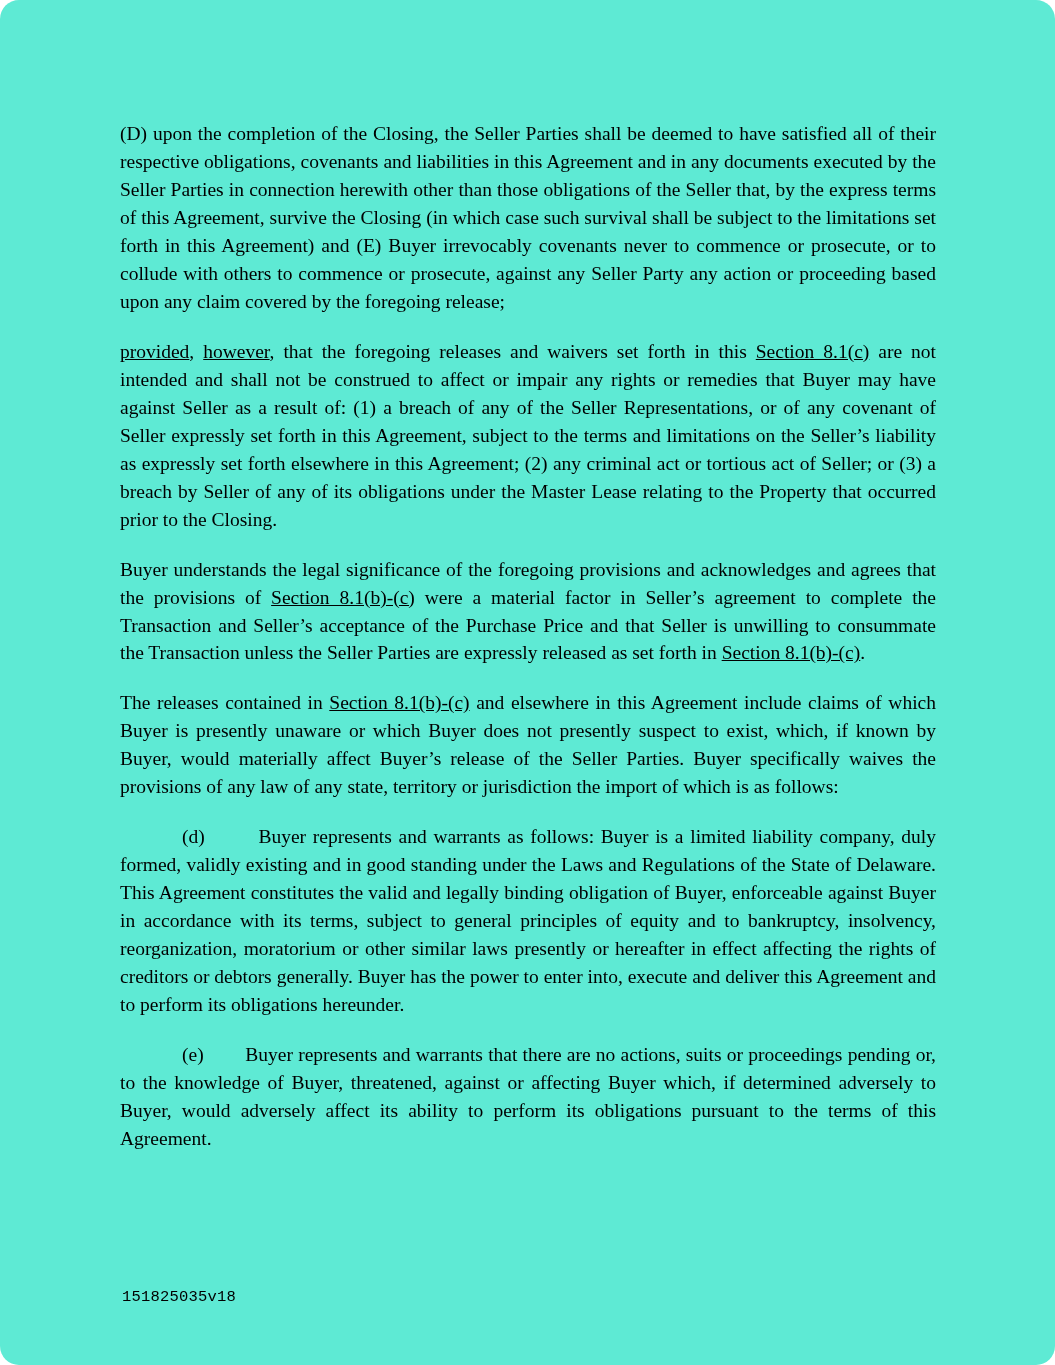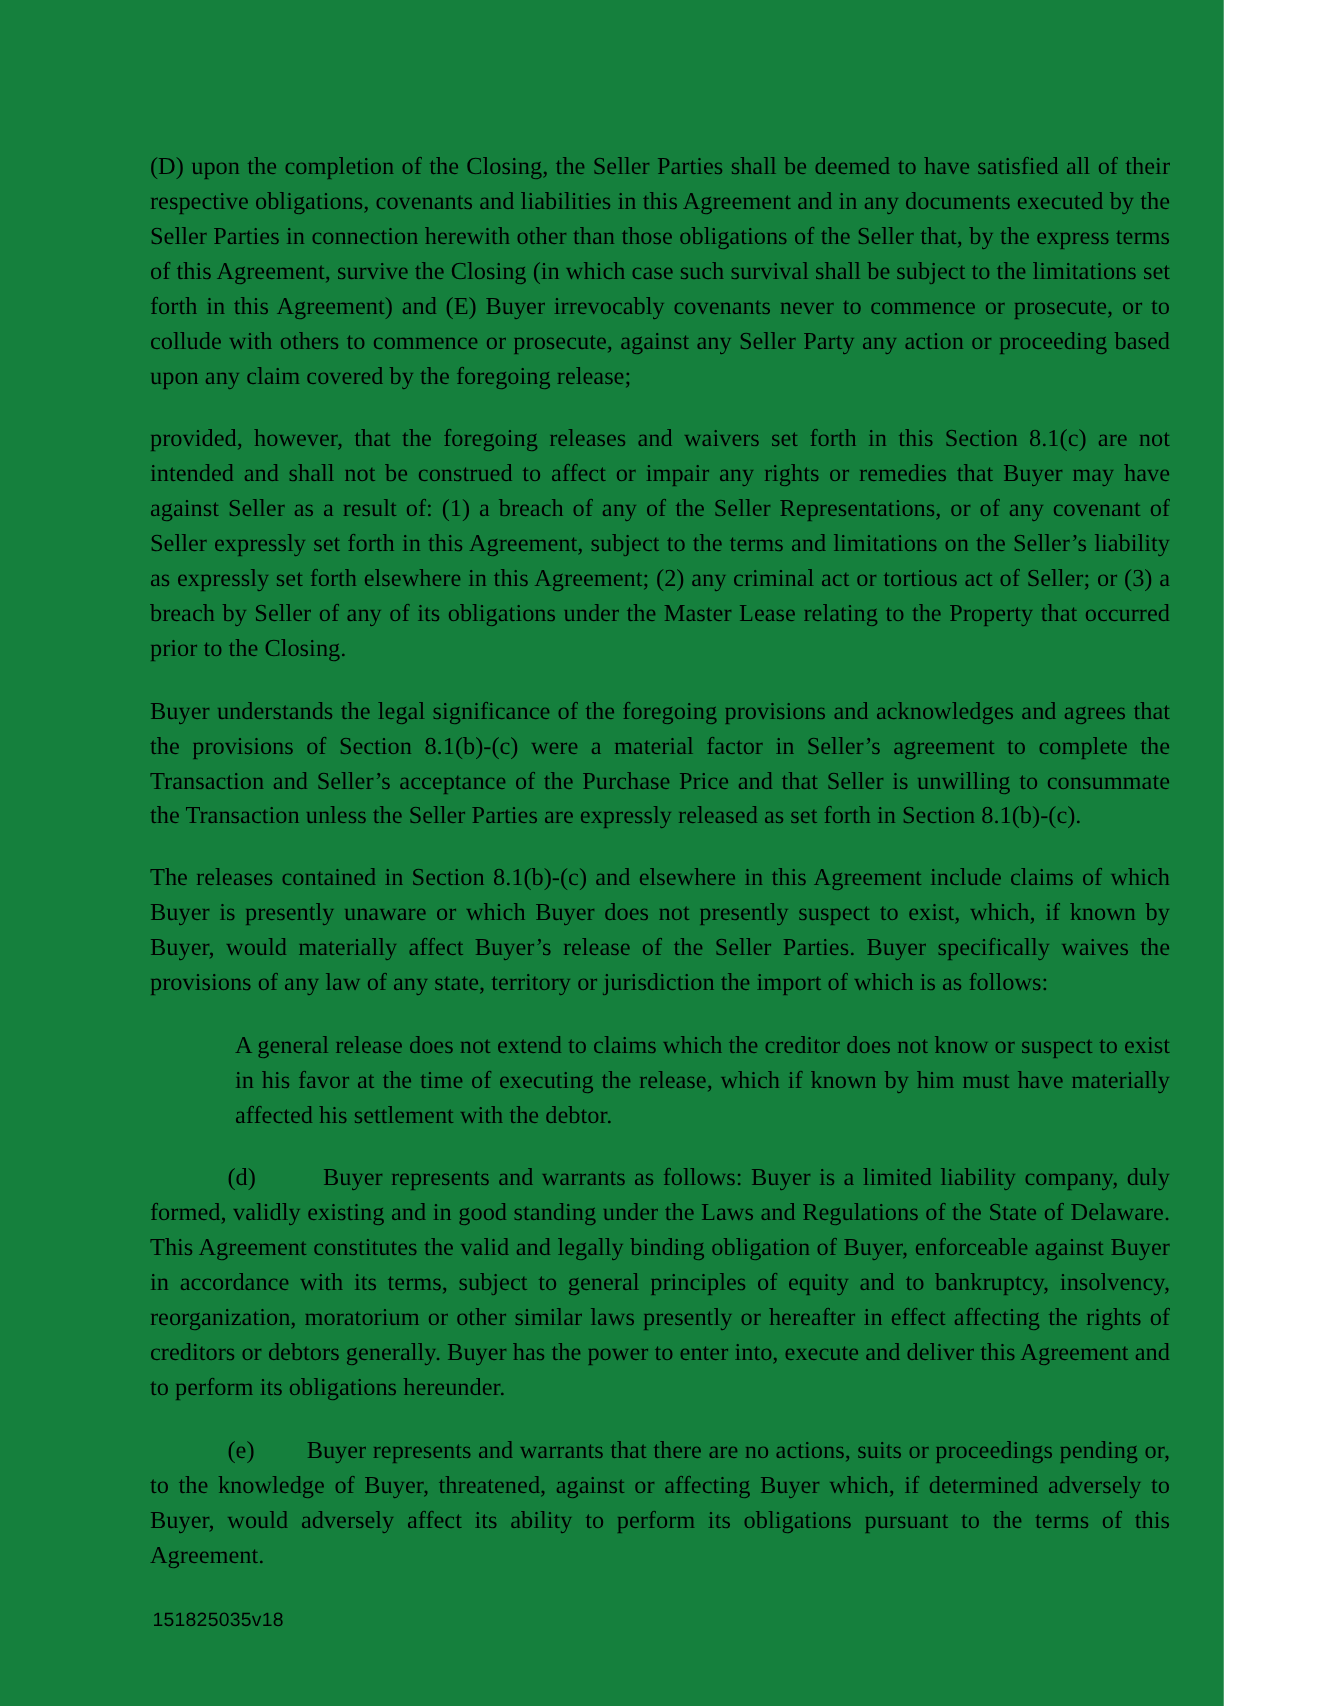--- a/index.html
+++ b/index.html
@@ -6,25 +6,26 @@
     margin: 0;
     padding: 0;
     background: #ffffff;
   }
   body {
     font-family: "Liberation Serif", serif;
     color: #000000;
   }
   .page {
     position: relative;
-    width: 979px;
+    width: 1055px;
     height: 1365px;
-    background: #15803d;
+    background: #5eead4;
     box-sizing: border-box;
     overflow: hidden;
+    border-radius: 19px;
   }
   .content {
     position: absolute;
     left: 120px;
     top: 120px;
     width: 816px;
   }
   p.para {
     margin: 0 0 22px 0;
     font-size: 19.5px;
@@ -40,36 +41,37 @@
     text-indent: 62px;
   }
   p.blockquote {
     margin: 0 0 22px 0;
     padding-left: 68px;
     font-size: 19.5px;
     line-height: 1.435;
     text-align: justify;
   }
   .u {
+    text-decoration: underline;
   }
   .footer-page {
     position: absolute;
     left: 0;
     top: 1262px;
     width: 1055px;
     text-align: center;
     font-size: 19px;
     font-family: "Liberation Serif", serif;
   }
   .footer-code {
     position: absolute;
     left: 122px;
     top: 1288px;
     font-size: 15.5px;
-    font-family: Liberation Sans, sans-serif;
+    font-family: Liberation Mono, monospace;
     letter-spacing: 0.2px;
   }
 </style>
 </head>
 <body>
 
 <div class="page">
 
   <div class="content">
 
@@ -82,23 +84,20 @@
     </p>
 
     <p class="para">
       <span>Buyer understands the legal significance of the foregoing provisions and acknowledges and agrees that the provisions of </span><span class="u">Section 8.1(b)-(c)</span><span> were a material factor in Seller’s agreement to complete the Transaction and Seller’s acceptance of the Purchase Price and that Seller is unwilling to consummate the Transaction unless the Seller Parties are expressly released as set forth in </span><span class="u">Section 8.1(b)-(c)</span><span>.</span>
     </p>
 
     <p class="para">
       <span>The releases contained in </span><span class="u">Section 8.1(b)-(c)</span><span> and elsewhere in this Agreement include claims of which Buyer is presently unaware or which Buyer does not presently suspect to exist, which, if known by Buyer, would materially affect Buyer’s release of the Seller Parties.  Buyer specifically waives the provisions of any law of any state, territory or jurisdiction the import of which is as follows:</span>
     </p>
 
-    <p class="blockquote">
-      <span>A general release does not extend to claims which the creditor does not know or suspect to exist in his favor at the time of executing the release, which if known by him must have materially affected his settlement with the debtor.</span>
-    </p>
 
 
     <p class="para indent-first">
       <span>(d)</span><span>&nbsp;&nbsp;&nbsp;&nbsp;&nbsp;&nbsp;&nbsp;&nbsp;</span><span>Buyer represents and warrants as follows: Buyer is a limited liability company, duly formed, validly existing and in good standing under the Laws and Regulations of the State of Delaware. This Agreement constitutes the valid and legally binding obligation of Buyer, enforceable against Buyer in accordance with its terms, subject to general principles of equity and to bankruptcy, insolvency, reorganization, moratorium or other similar laws presently or hereafter in effect affecting the rights of creditors or debtors generally.  Buyer has the power to enter into, execute and deliver this Agreement and to perform its obligations hereunder.</span>
     </p>
 
     <p class="para indent-first">
       <span>(e)</span><span>&nbsp;&nbsp;&nbsp;&nbsp;&nbsp;&nbsp;&nbsp;&nbsp;</span><span>Buyer represents and warrants that there are no actions, suits or proceedings pending or, to the knowledge of Buyer, threatened, against or affecting Buyer which, if determined adversely to Buyer, would adversely affect its ability to perform its obligations pursuant to the terms of this Agreement.</span>
     </p>
 

